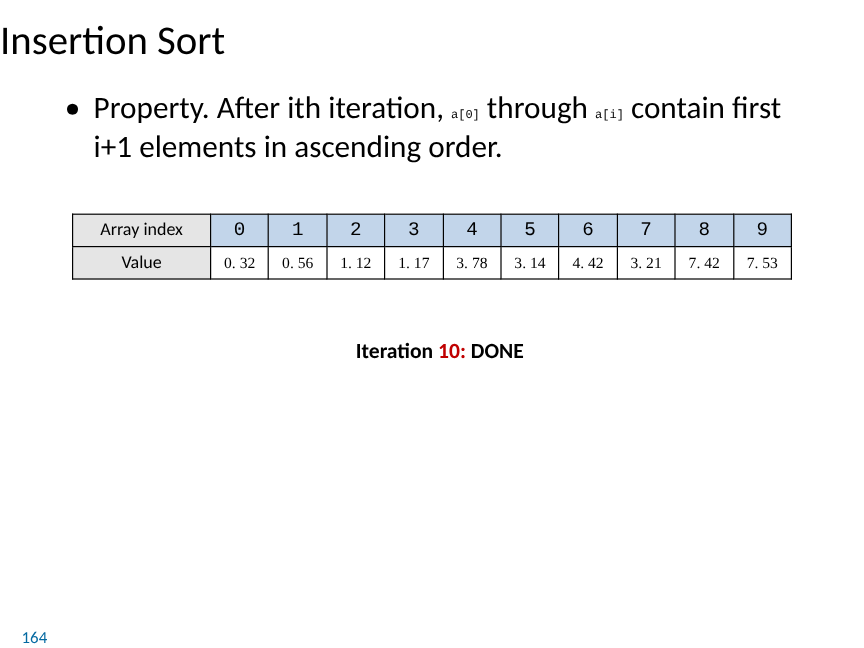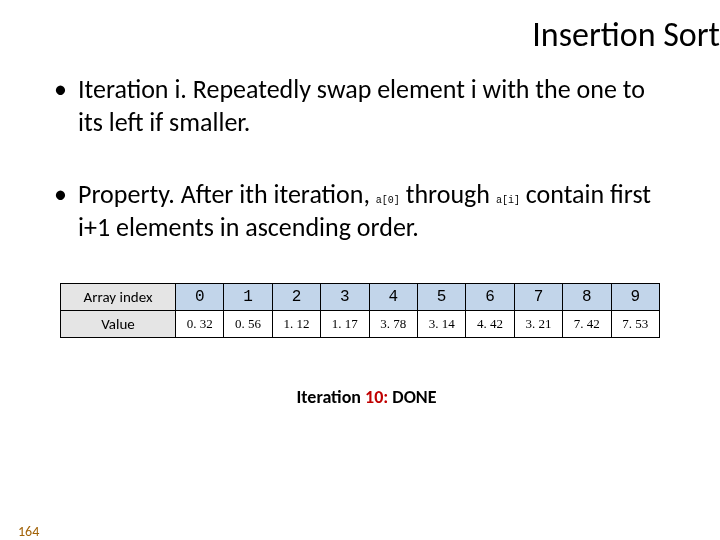--- a/index.html
+++ b/index.html
@@ -12,21 +12,21 @@
     color: #000;
     position: relative;
   }
   .slide {
     width: 720px;
     height: 540px;
     position: relative;
     box-sizing: border-box;
   }
   .title {
-    text-align: right;
+    text-align: left;
     font-size: 34px;
     font-weight: 400;
     margin-top: 14px;
     margin-bottom: 18px;
   }
   .bullets {
     margin: 0;
     padding: 0 50px 0 50px;
     list-style: none;
   }
@@ -89,34 +89,31 @@
     padding-left: 13px;
   }
   .iteration-num {
     color: #c00000;
   }
   .page-num {
     position: absolute;
     left: 18px;
     bottom: 14px;
     font-size: 14px;
-    color: #a16207;
+    color: #0369a1;
   }
 </style>
 </head>
 <body>
 
 <div class="slide">
 
   <div class="title">Insertion Sort</div>
 
   <ul class="bullets">
-    <li>
-      <span>Iteration i.  Repeatedly swap element i with the one to its left if smaller.</span>
-    </li>
     <li>
       <span>Property.  After ith iteration, </span><span class="mono">a[0]</span><span> through </span><span class="mono">a[i]</span><span> contain first i+1 elements in ascending order.</span>
     </li>
   </ul>
 
   <div class="table-wrap">
     <table>
       <tbody>
           <tr>
         <th class="row-label">Array index</th>

